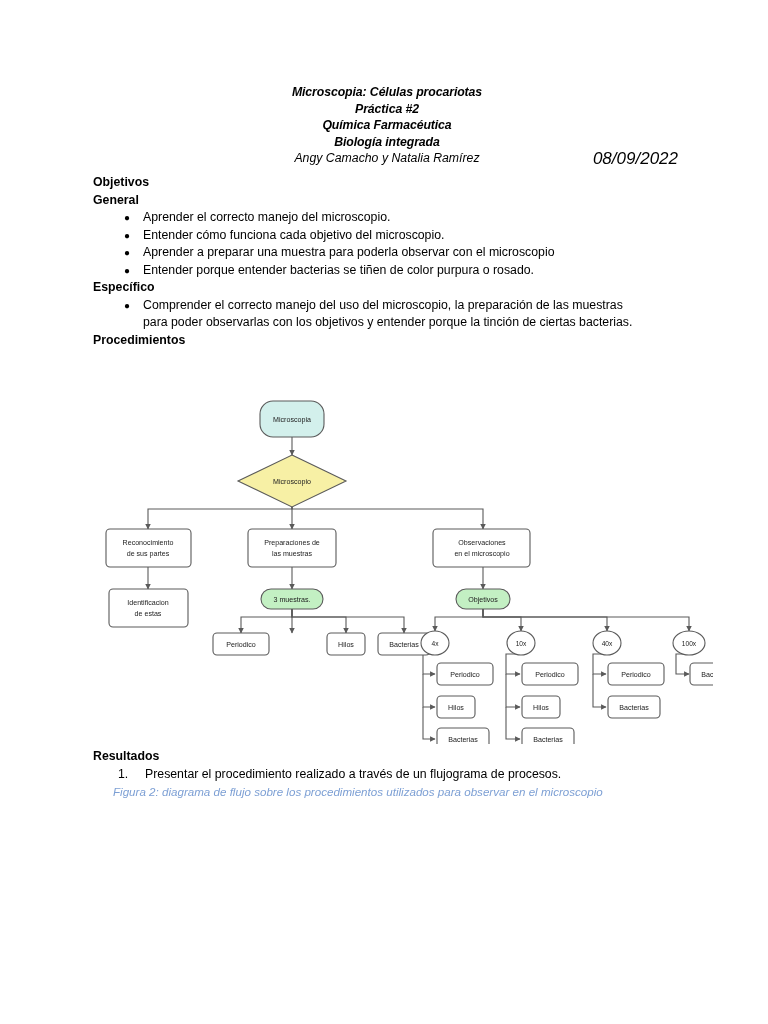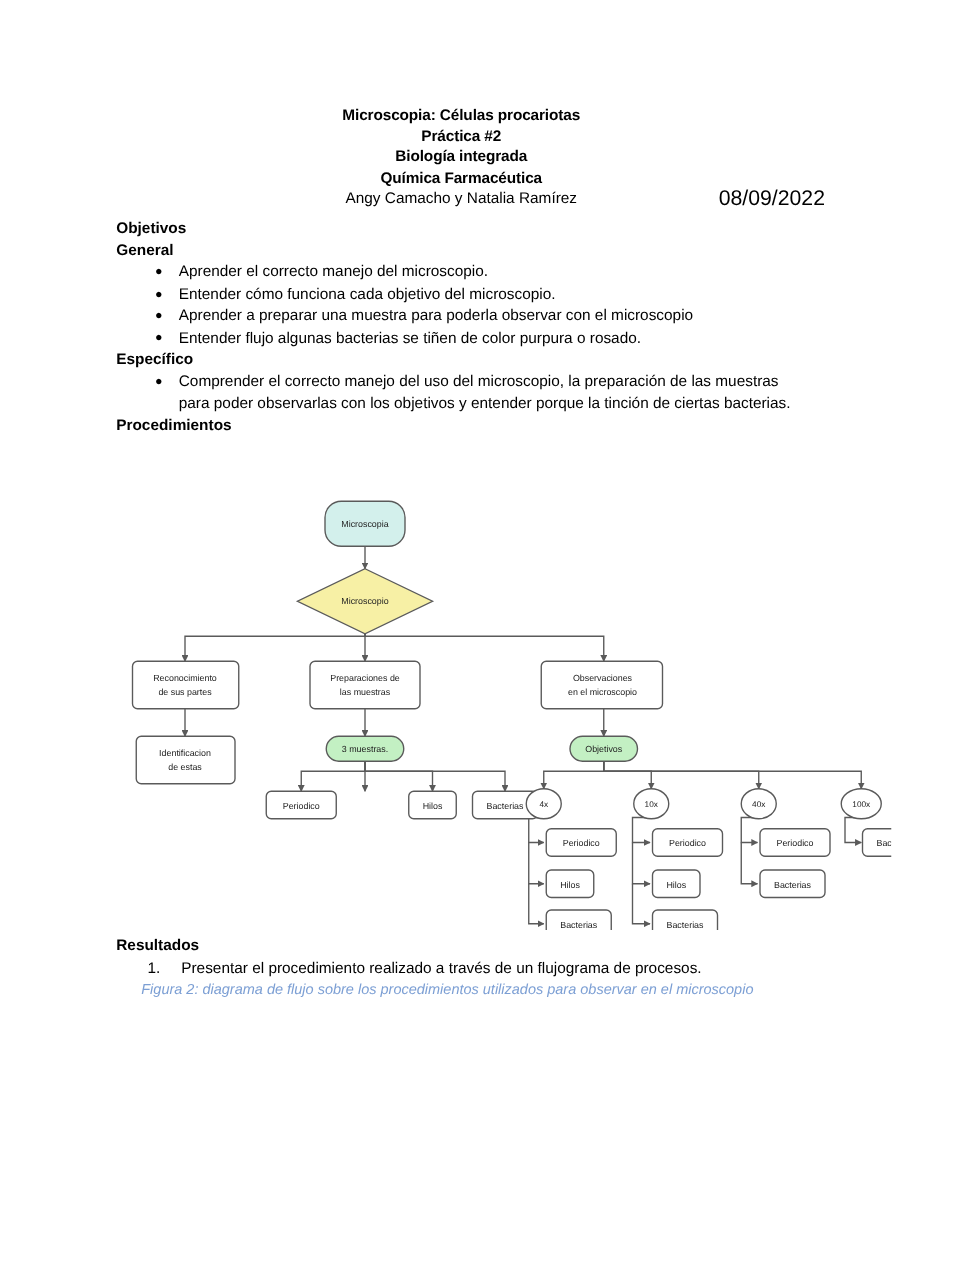--- a/index.html
+++ b/index.html
@@ -19,23 +19,24 @@
     position: absolute;
     left: 0; top: 0;
     width: 768px;
     height: 1024px;
     background: #fff;
   }
 
   
   .header {
     position: absolute;
-    left: 78px;
+    left: 96px;
     top: 84px;
     width: 582px;
+    font-style: italic;
   }
   .header-line {
     text-align: center;
     font-weight: bold;
     font-size: 12.3px;
     line-height: 16.5px;
     letter-spacing: -0.1px;
   }
   .author-row {
     position: relative;
@@ -133,22 +134,22 @@
   }
 </style>
 </head>
 <body>
 
 <div class="page">
 
   <div class="header">
     <div class="header-line">Microscopia: Células procariotas</div>
     <div class="header-line">Práctica #2</div>
+    <div class="header-line">Química Farmacéutica</div>
     <div class="header-line">Biología integrada</div>
-    <div class="header-line">Química Farmacéutica</div>
     <div class="author-row">
       <div class="author-name">Angy Camacho y Natalia Ramírez</div>
       <div class="author-date">08/09/2022</div>
     </div>
   </div>
 
   <div class="section" style="top:174px;">
     <div class="sec-head">Objetivos</div>
     <div class="sec-head">General</div>
     <ul class="bullets">
@@ -159,21 +160,21 @@
       <li>
         <span class="dot">●</span>
         <span>Entender cómo funciona cada objetivo del microscopio.</span>
       </li>
       <li>
         <span class="dot">●</span>
         <span>Aprender a preparar una muestra para poderla observar con el microscopio</span>
       </li>
       <li>
         <span class="dot">●</span>
-        <span>Entender flujo algunas bacterias se tiñen de color purpura o rosado.</span>
+        <span>Entender porque entender bacterias se tiñen de color purpura o rosado.</span>
       </li>
     </ul>
     <div class="sec-head">Específico</div>
     <ul class="bullets">
       <li style="padding-right:40px;">
         <span class="dot">●</span>
         <span>Comprender el correcto manejo del uso del microscopio, la preparación de las muestras para poder observarlas con los objetivos y entender porque la tinción de ciertas bacterias.</span>
       </li>
     </ul>
     <div class="sec-head">Procedimientos</div>

